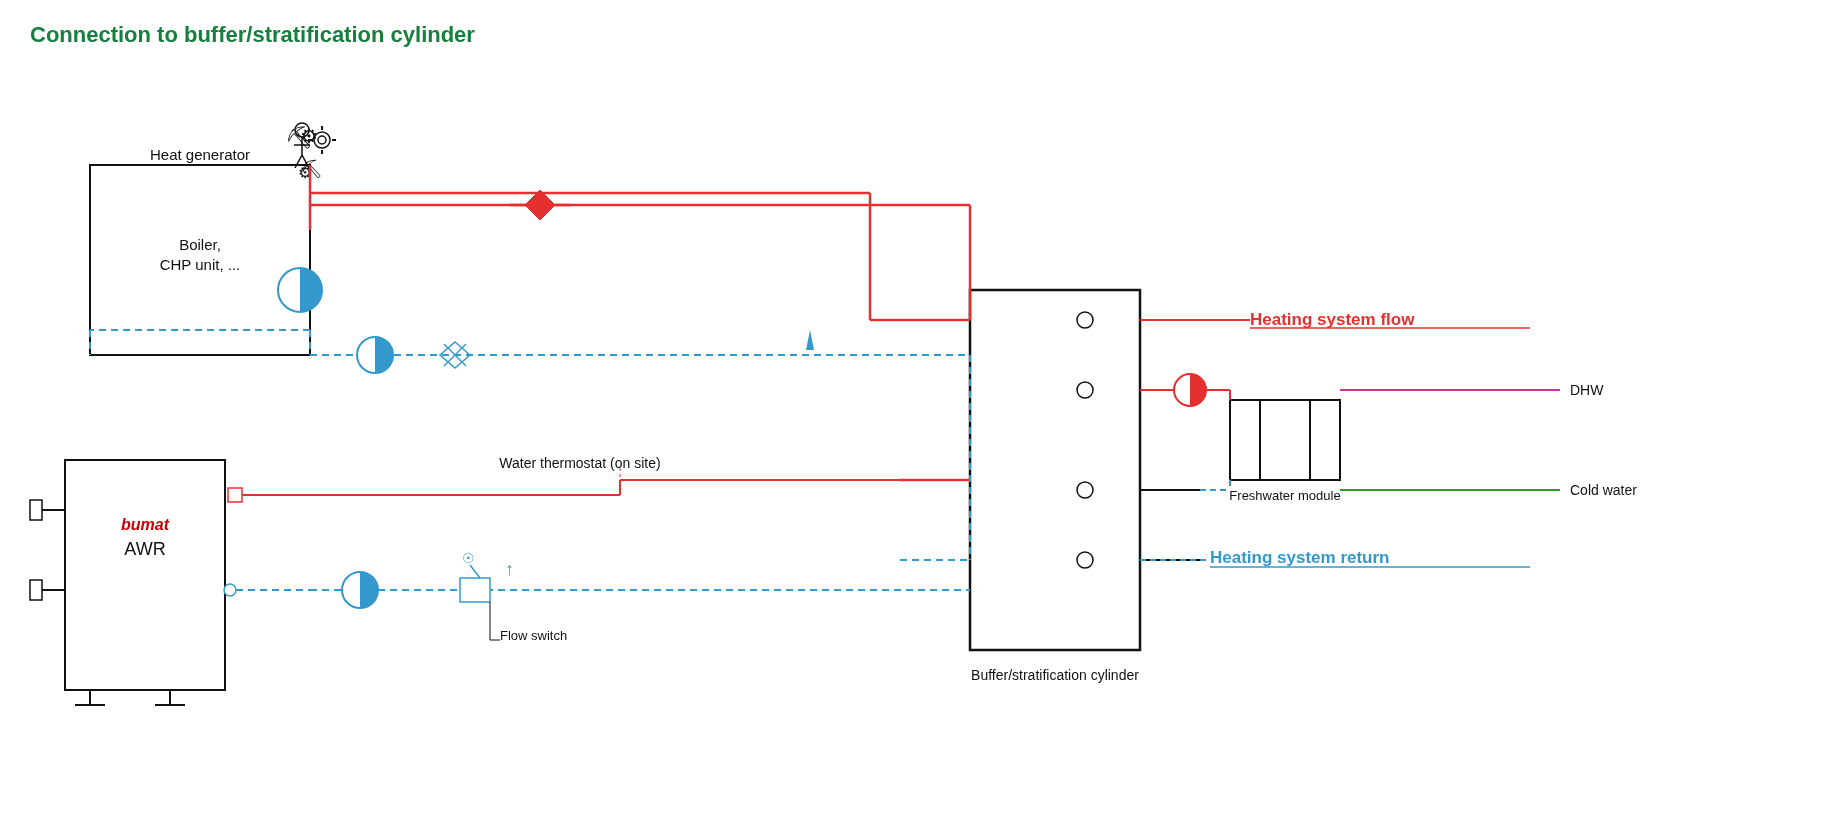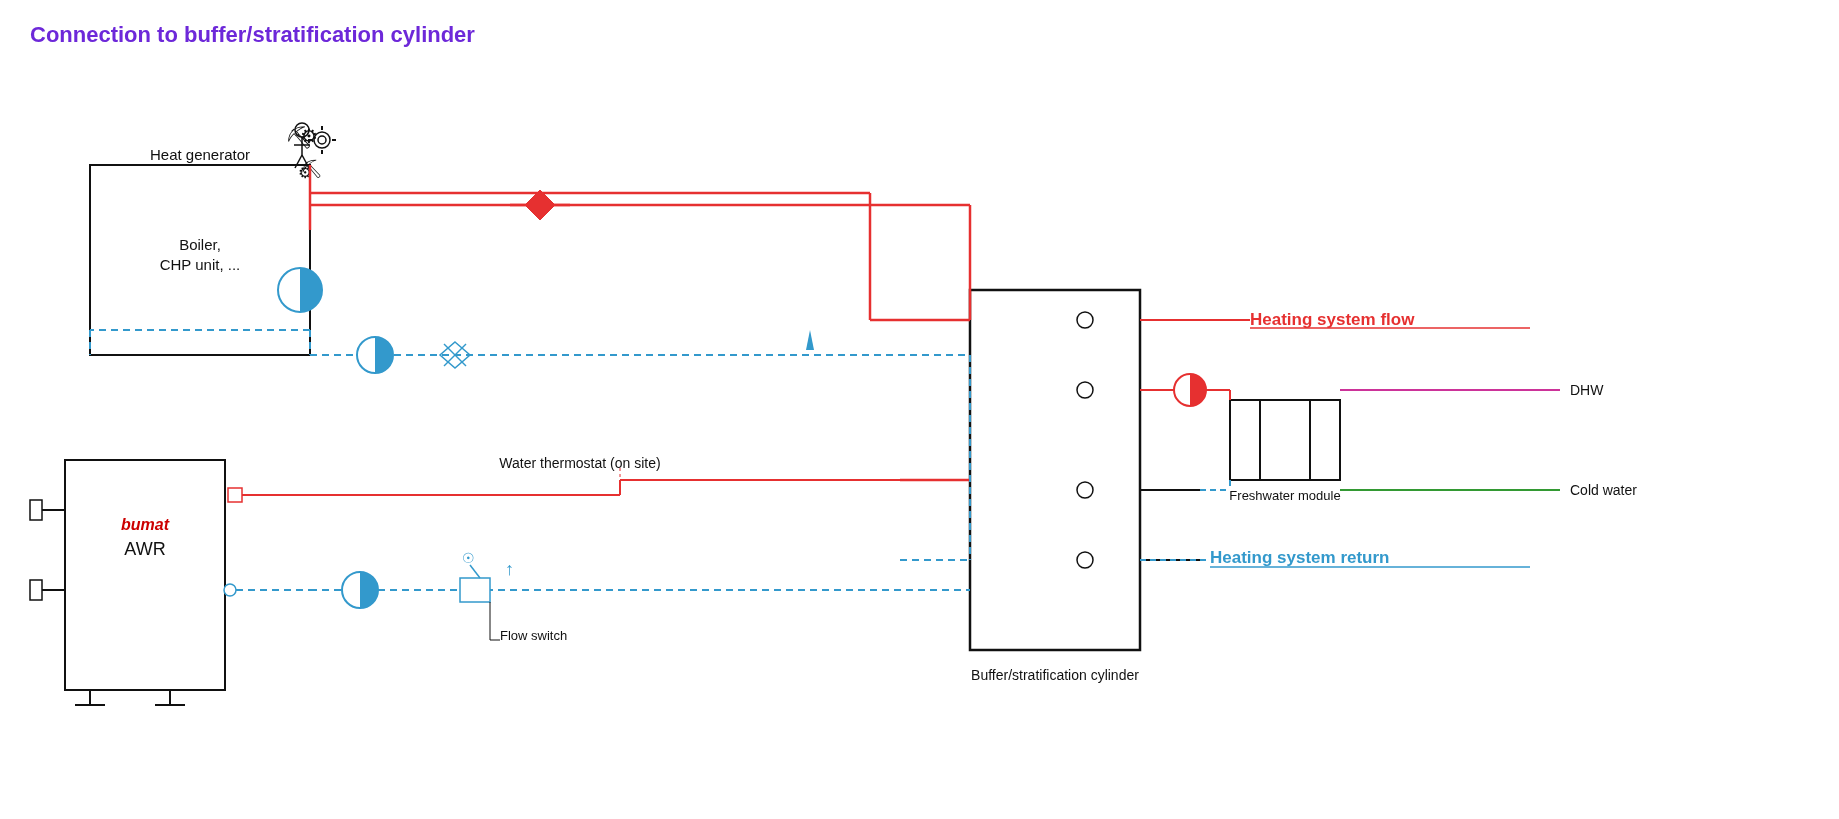--- a/index.html
+++ b/index.html
@@ -10,21 +10,21 @@
       font-family: Arial, sans-serif;
       overflow: hidden;
       position: relative;
     }
     .page-title {
       position: absolute;
       top: 22px;
       left: 30px;
       font-size: 22px;
       font-weight: bold;
-      color: #6d28d9;
+      color: #15803d;
     }
     svg.diagram {
       position: absolute;
       top: 0;
       left: 0;
       width: 1839px;
       height: 819px;
     }
   </style>
 </head>

